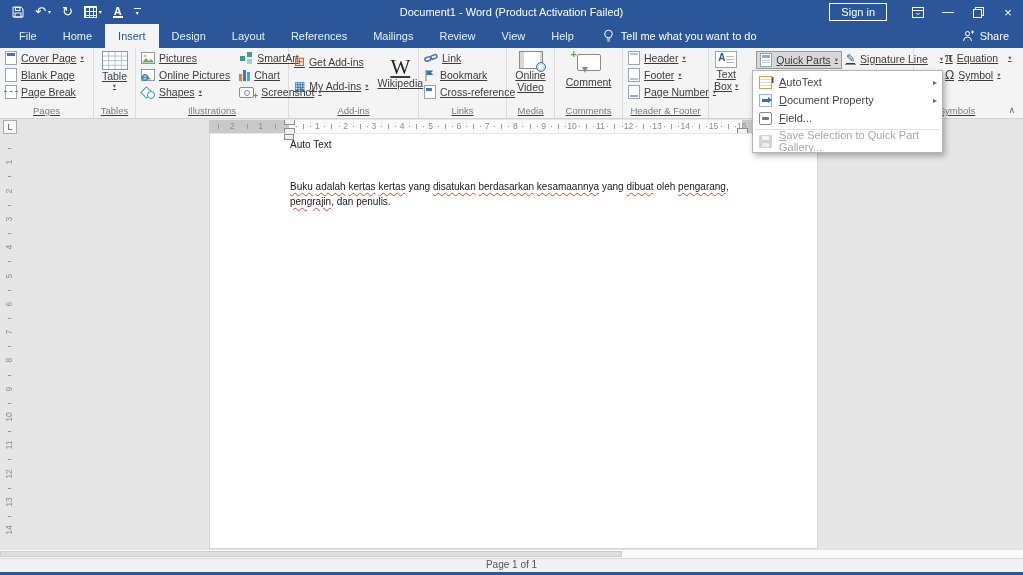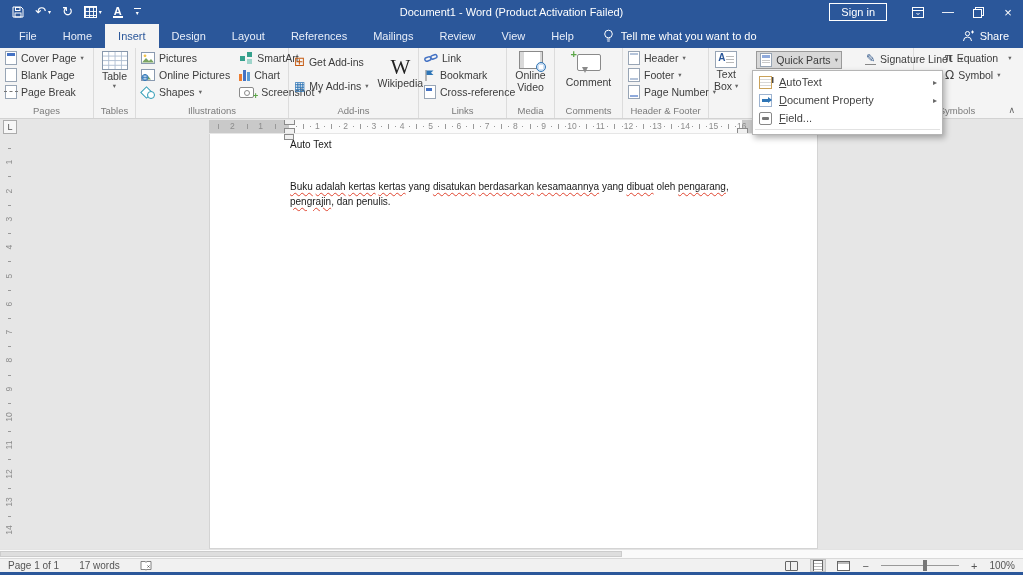--- a/index.html
+++ b/index.html
@@ -23,21 +23,21 @@
 
   
   .tabrow{height:24px;background:#2b579a;display:flex;align-items:stretch;padding-left:6px;color:#fff;font-size:11px;}
   #tabs{display:flex;align-items:stretch;}
   .tab{display:flex;align-items:center;padding:0 13px;color:#e8eef9;}
   .tab.active{background:#f4f4f4;color:#2b579a;}
   .tellme{display:flex;align-items:center;gap:7px;margin-left:16px;}
   .share{margin-left:auto;display:flex;align-items:center;gap:6px;margin-right:14px;}
 
   
-  .ribbon{position:relative;height:70px;background:#f4f4f4;border-bottom:1px solid #d2d2d2;display:flex;align-items:stretch;font-size:10.5px;color:#3c3c3c;}
+  .ribbon{position:relative;height:70px;background:#f4f4f4;border-bottom:1px solid #d2d2d2;display:flex;align-items:stretch;font-size:10.5px;color:#3c3c3c;text-decoration:underline;}
   .rgroup{display:flex;flex-direction:column;border-right:1px solid #dcdcdc;padding:2px 2px 0 2px;box-sizing:border-box;position:relative;}
   .rgroup-label{margin-top:auto;text-align:center;font-size:9.5px;color:#7a7a7a;padding:0 0 2px;white-space:nowrap;}
   .rcontent{display:flex;gap:3px;}
   .rcol{display:flex;flex-direction:column;gap:1px;}
   .rsmall{display:flex;align-items:center;gap:4px;height:16px;padding:0 3px;white-space:nowrap;}
   .rbig{display:flex;flex-direction:column;align-items:center;gap:1px;padding:1px 3px 0;line-height:11px;text-align:center;}
   .dd{font-size:6.5px;color:#666;line-height:1;}
   .pressed{background:#d8d8d8;border:1px solid #9a9a9a;height:18px;box-sizing:border-box;}
   .g-pages{width:94px}.g-tables{width:42px}.g-illus{width:153px}.g-addins{width:130px}.g-media{width:48px}.g-links{width:88px}.g-comments{width:68px}.g-hf{width:86px}.g-text{width:205px}.g-symbols{width:86px}
   .collapse{position:absolute;right:8px;bottom:3px;font-size:9px;color:#666;}
@@ -120,21 +120,21 @@
   .vruler{position:absolute;left:2px;top:0;width:13px;height:410px;}
   .vnum{position:absolute;left:0;width:13px;height:10px;text-align:center;font-size:8.5px;line-height:10px;color:#8c8c8c;transform:rotate(-90deg);}
   .vdash{position:absolute;left:6px;width:3px;height:1px;background:#999;}
   .doc-heading{position:absolute;left:80px;top:5px;font-size:10px;color:#1a1a1a;}
   .doc-para{position:absolute;left:80px;top:46px;font-size:10px;line-height:14.5px;color:#1a1a1a;white-space:nowrap;}
   .sq{text-decoration:underline;text-decoration-style:wavy;text-decoration-color:#e0442f;text-decoration-thickness:1px;text-underline-offset:2px;}
   .hscroll{position:absolute;left:0;right:0;bottom:0;height:8px;background:#fafafa;border-top:1px solid #e3e3e3;}
   .hthumb{position:absolute;left:0;top:1px;width:622px;height:6px;background:#dedede;border:1px solid #cccccc;box-sizing:border-box;}
 
   
-  .statusbar{height:13px;background:#f1f1f1;border-top:1px solid #d9d9d9;display:flex;align-items:center;font-size:10px;color:#555;padding:0 8px;gap:20px;}
+  .statusbar{height:13px;background:#f1f1f1;border-top:1px solid #d9d9d9;display:flex;align-items:center;font-size:10px;color:#555;padding:0 8px;gap:20px;flex-direction:column;}
   .sb-right{margin-left:auto;display:flex;align-items:center;gap:12px;}
   .vw{width:14px;height:11px;display:flex;align-items:center;justify-content:center;}
   .vw.active{background:#dcdcdc;outline:1px solid #c5c5c5;}
   .vw-read{width:11px;height:8px;border:1px solid #666;border-radius:1px;background:linear-gradient(90deg,transparent 4px,#666 4px 5px,transparent 5px);}
   .vw-print{width:8px;height:10px;border:1px solid #666;background:repeating-linear-gradient(#fff 0 2px,#bbb 2px 3px);}
   .vw-web{width:11px;height:8px;border:1px solid #666;background:linear-gradient(#bbb 2px,#fff 2px);}
   .ztrack{width:78px;height:1px;background:#999;position:relative;}
   .zthumb{position:absolute;left:54%;top:-5px;width:4px;height:11px;background:#777;}
   .zbtn{font-size:11px;color:#555;line-height:10px;}
   .bottomedge{height:4px;background:#2b579a;}
@@ -400,21 +400,21 @@
       <div class="rcontent">
         <div class="rbig">
           <span class="ic-textbox"></span>
           <span>Text</span>
           <span style="display:flex;align-items:center;gap:3px;">
               <span>Box</span>
               <span class="dd g">▾</span>
             </span>
         </div>
         <div class="rcol" style="padding-top:1px;">
-          <div style="display:flex;gap:20px;padding-left:12px;">
+          <div style="display:flex;gap:0;padding-left:12px;">
             <div class="rsmall pressed">
                 <span class="pg qp"></span>
                 <span>Quick Parts</span>
                 <span class="dd g">▾</span>
               </div>
             <div class="rsmall">
                 <span class="ic-sig g">✎</span>
                 <span>Signature Line</span>
                 <span class="dd g" style="margin-left:8px;">▾</span>
               </div>
@@ -601,15 +601,19 @@
       <div class="menu-item">
         <span class="mi document-property-icon"></span>
         <span class="mlabel"><u>D</u>ocument Property</span>
         <span class="subarrow g">▸</span>
       </div>
       <div class="menu-item">
         <span class="mi field-icon"></span>
         <span class="mlabel"><u>F</u>ield...</span>
       </div>
       <div class="menu-sep"></div>
+      <div class="menu-item disabled">
+        <span class="mi save-selection-icon"></span>
+        <span class="mlabel"><u>S</u>ave Selection to Quick Part Gallery...</span>
+      </div>
     </div>
 
 </div>
 
 </body></html>

